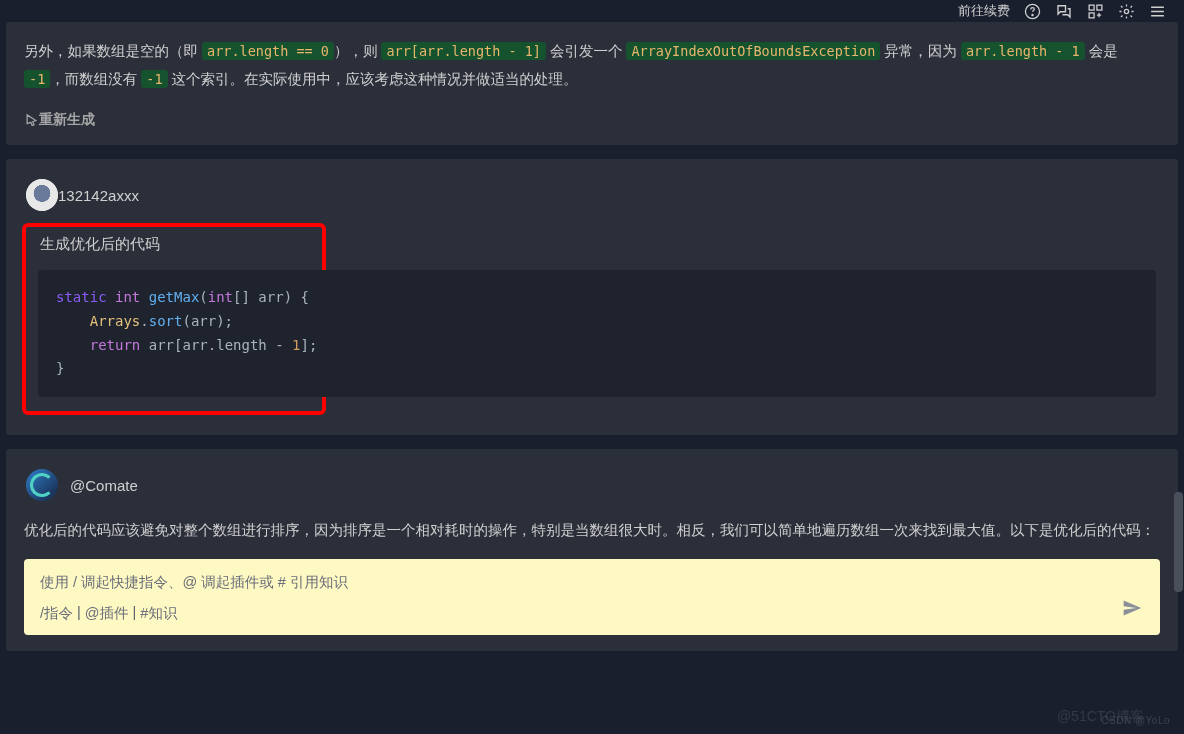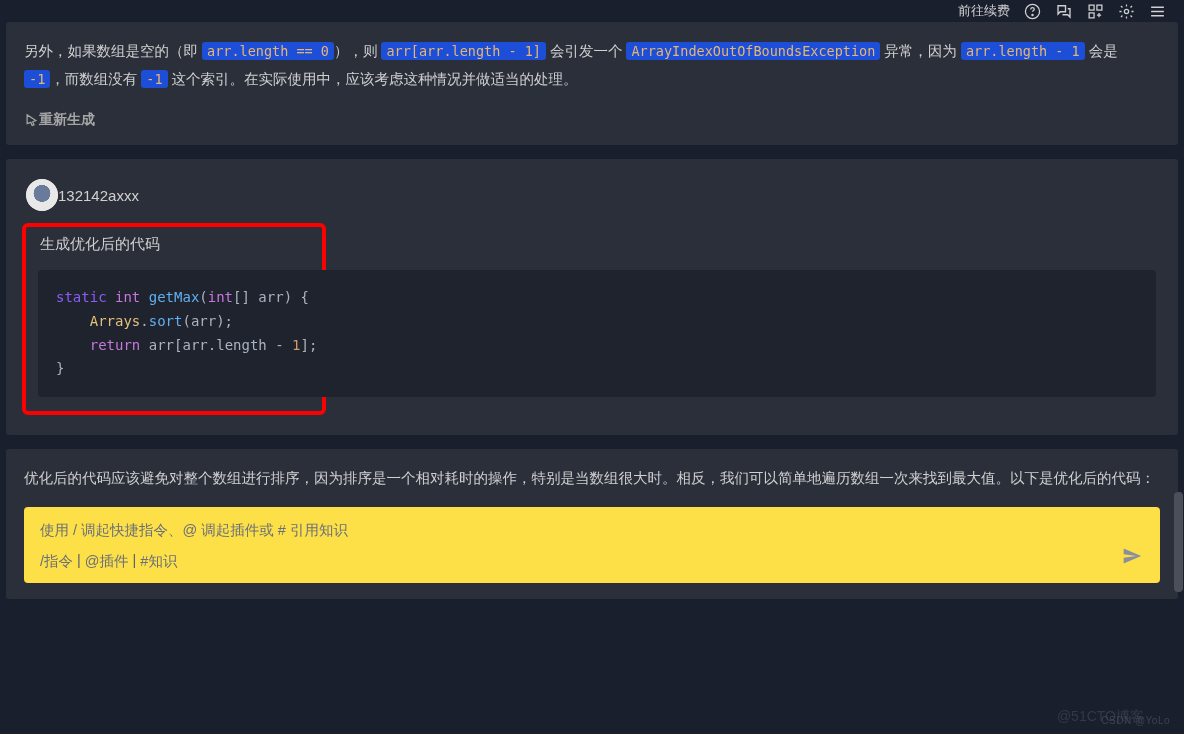--- a/index.html
+++ b/index.html
@@ -22,21 +22,21 @@
       height: 22px;
       background: #1a1f2e;
     }
     .topbar-text { color: #d0d0d0; font-size: 13px; cursor: pointer; }
     .topbar-icon { color: #d0d0d0; cursor: pointer; display: flex; align-items: center; }
     .main { padding: 0 6px 10px 6px; }
     .message-block { background: #2a2f3a; border-radius: 3px; padding: 16px 18px; margin-bottom: 14px; }
     .paragraph { line-height: 1.9; color: #d0d0d0; font-size: 14.5px; }
     .inline-mono {
       font-family: Consolas, Monaco, monospace;
-      background: #1d4ed8;
+      background: #14532d;
       padding: 1px 5px;
       border-radius: 3px;
       color: #e8b56d;
       font-size: 13.5px;
     }
     .action-row {
       display: flex;
       justify-content: space-between;
       align-items: center;
       margin-top: 18px;
@@ -79,21 +79,21 @@
       width: 32px; height: 32px; border-radius: 50%;
       background: linear-gradient(135deg, #2b6cb0 20%, #1a365d 80%);
       display: flex; align-items: center; justify-content: center; position: relative;
     }
     .comate-avatar::after {
       content:""; width: 18px; height: 18px; border: 3px solid #4fd1c5; border-radius: 50%;
       border-right-color: transparent; position: absolute;
     }
     .comate-name { color: #d0d0d0; font-size: 15px; }
     .input-area {
-      background: #fde047; border-radius: 4px; padding: 14px 16px 12px 16px;
+      background: #fef9c3; border-radius: 4px; padding: 14px 16px 12px 16px;
       margin-top: 14px; position: relative;
     }
     .input-placeholder { color: #6a6f7a; font-size: 14.5px; margin-bottom: 12px; }
     .input-hints { color: #6a6f7a; font-size: 14.5px; display: flex; gap: 4px; }
     .send-icon { position: absolute; right: 18px; bottom: 14px; color: #8a8f9a; cursor: pointer; }
     .vdiv { width: 1px; height: 14px; background: #555; }
     .watermark { position: absolute; right: 14px; bottom: 8px; color: #5a5f6a; font-size: 10px; opacity: 0.55; letter-spacing: 0.5px; }
     .watermark2 { position: absolute; right: 40px; bottom: 8px; color: #5a5f6a; font-size: 14px; opacity: 0.4; }
     .scroll-track { position: absolute; right: 1px; top: 492px; width: 9px; height: 100px; background: #4a4f5a; border-radius: 4px; }
     .hint-sep { color: #5a5f6a; }
@@ -165,20 +165,24 @@
       <div class="code-block">
 <span class="kw-static">static</span> <span class="kw-type">int</span> <span class="fn-name">getMax</span><span class="punct">(</span><span class="kw-type">int</span><span class="punct">[]</span> <span class="var-n">arr</span><span class="punct">) {</span><br>
 &nbsp;&nbsp;&nbsp;&nbsp;<span class="clazz">Arrays</span><span class="punct">.</span><span class="method">sort</span><span class="punct">(</span><span class="var-n">arr</span><span class="punct">);</span><br>
 &nbsp;&nbsp;&nbsp;&nbsp;<span class="kw-return">return</span> <span class="var-n">arr</span><span class="punct">[</span><span class="var-n">arr</span><span class="punct">.</span><span class="prop">length</span> <span class="punct">-</span> <span class="num">1</span><span class="punct">];</span><br>
 <span class="punct">}</span>
       </div>
     </div>
   </div>
 
   <div class="message-block" style="padding-bottom:16px;">
+    <div class="comate-row">
+      <div class="comate-avatar"></div>
+      <div class="comate-name">@Comate</div>
+    </div>
     <div class="paragraph" style="max-height:46px; overflow:hidden;">优化后的代码应该避免对整个数组进行排序，因为排序是一个相对耗时的操作，特别是当数组很大时。相反，我们可以简单地遍历数组一次来找到最大值。以下是优化后的代码：</div>
 
     <div class="input-area">
       <div class="input-placeholder">使用 / 调起快捷指令、@ 调起插件或 # 引用知识</div>
       <div class="input-hints">
         <span>/指令</span>
         <span class="hint-sep">|</span>
         <span>@插件</span>
         <span class="hint-sep">|</span>
         <span>#知识</span>

